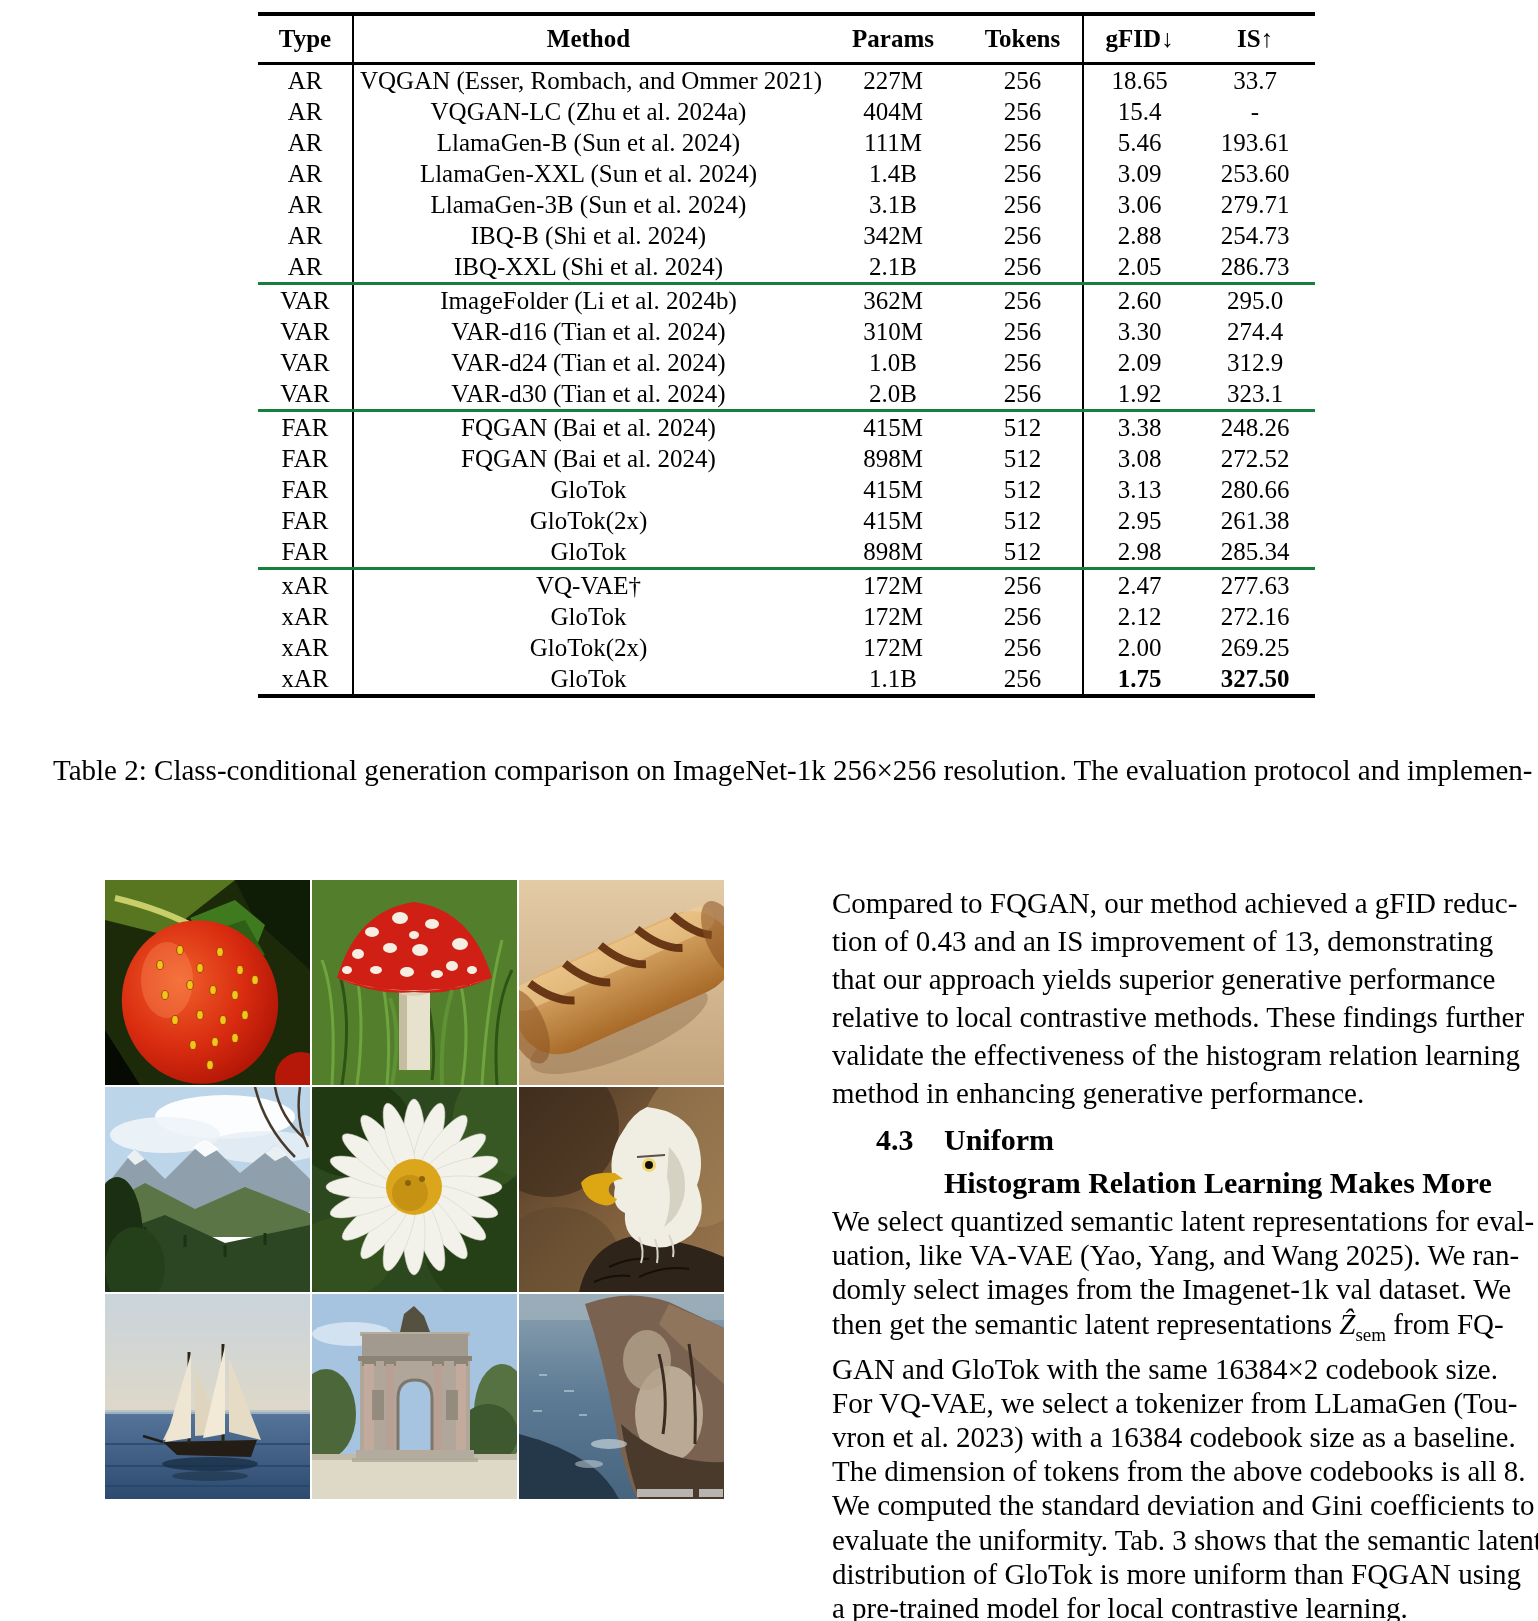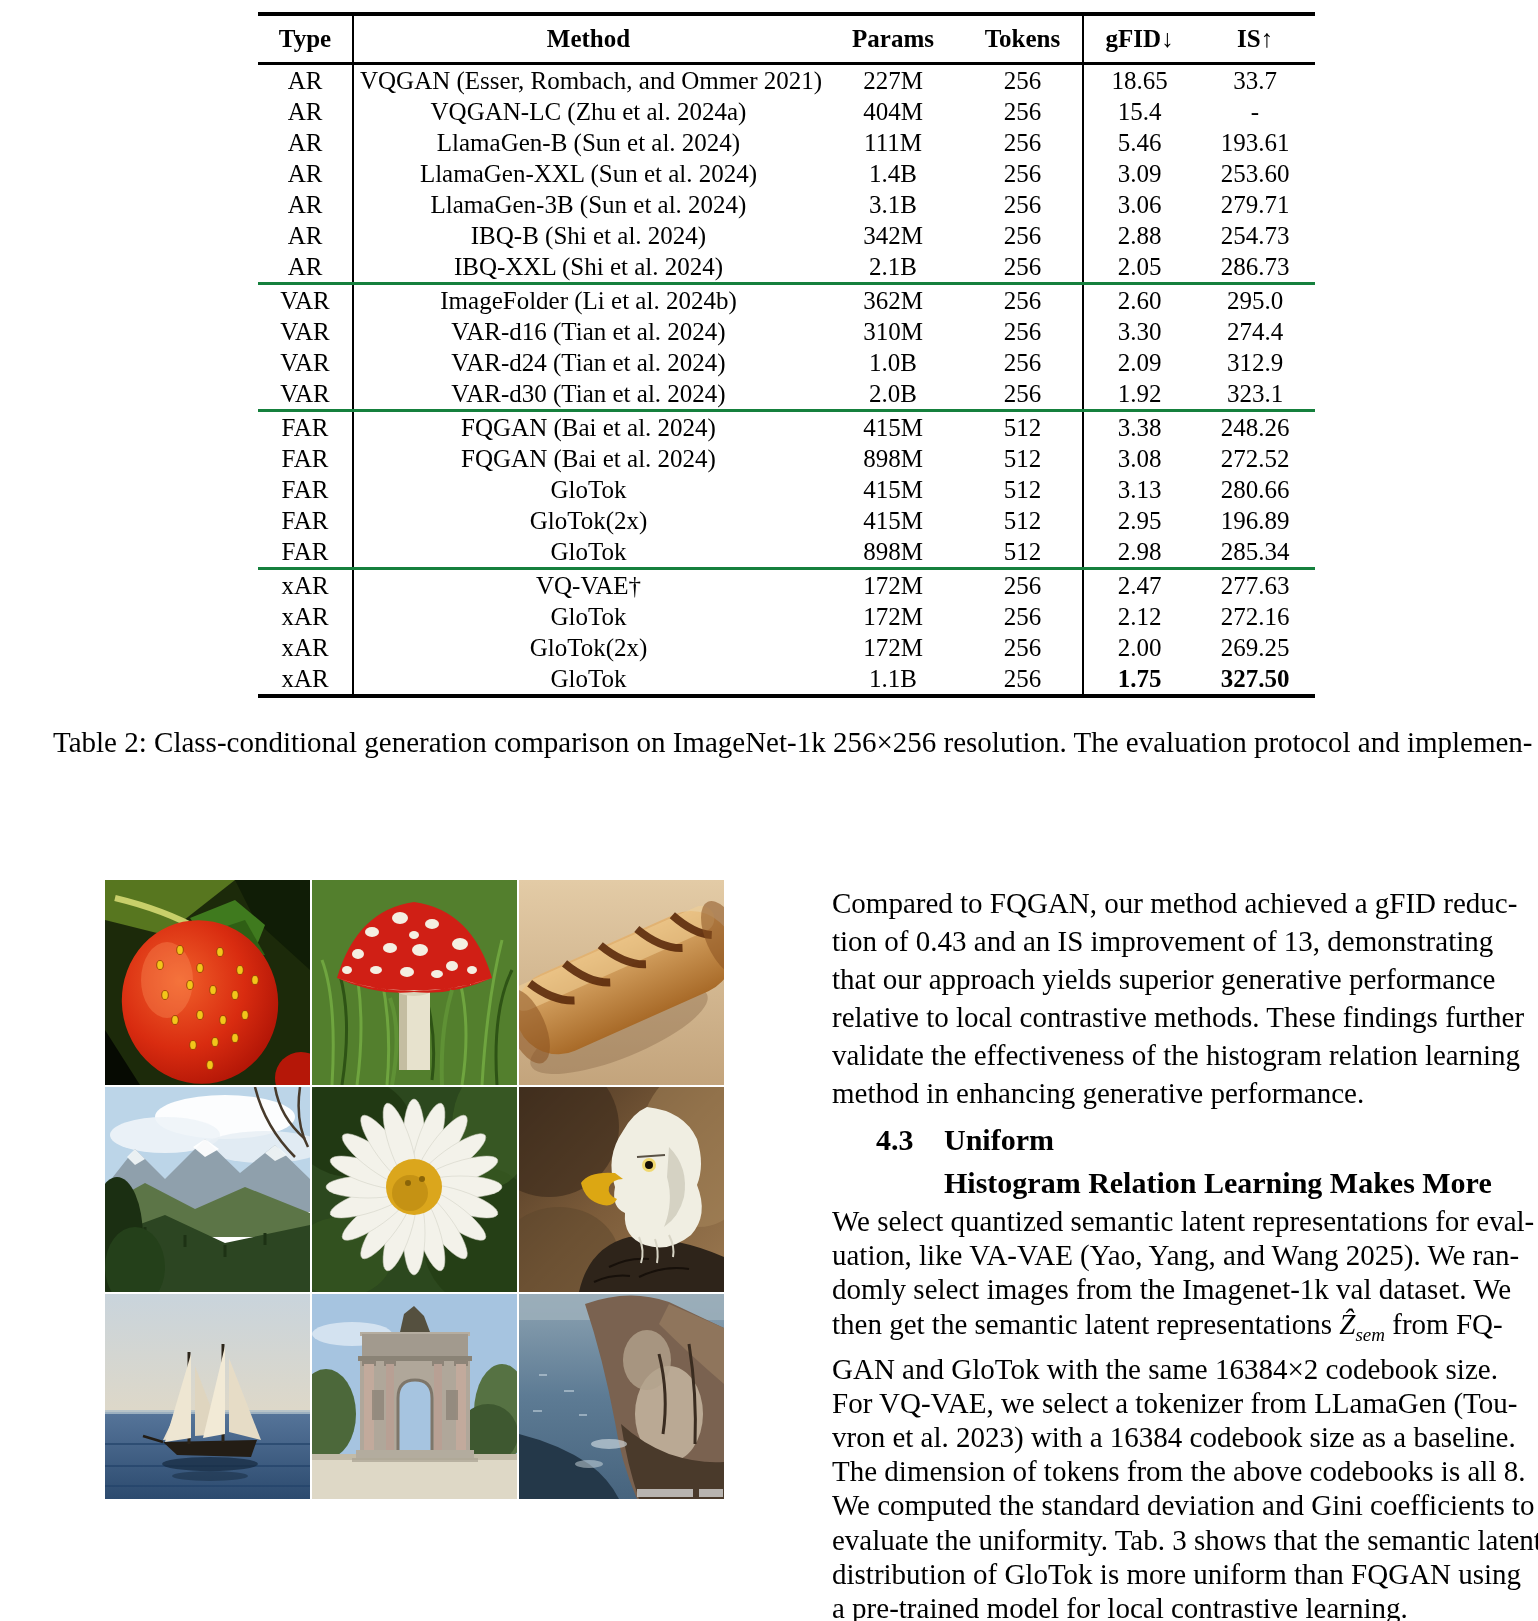--- a/index.html
+++ b/index.html
@@ -18,31 +18,31 @@
     font-size:25px;text-align:center;padding:0 6px;height:31px;
     line-height:31px;white-space:nowrap;overflow:hidden;
   }
   #results-table thead th{font-weight:bold;height:46px;line-height:46px;border-bottom:3px solid #000;}
   #results-table tbody{border-top:3px solid #15803d;}
   #results-table th:first-child,#results-table td:first-child{border-right:2px solid #000;}
   #results-table th.gfid,#results-table td.gfid{border-left:2px solid #000;}
   #results-table .b{font-weight:bold;}
   
   .tline{white-space:nowrap;font-size:29px;}
-  #table-caption{position:absolute;left:53px;top:720px;}
+  #table-caption{position:absolute;left:53px;top:748px;}
   #table-caption .tline{line-height:45px;}
   #figure-caption{position:absolute;left:53px;top:1516px;}
   #figure-caption .tline{line-height:40px;}
   #right-col{position:absolute;left:832px;top:884px;width:840px;}
   #p1 .tline{line-height:38px;}
   #p2 .tline{line-height:34.2px;}
   #section-heading{display:flex;font-weight:bold;font-size:30px;line-height:43px;margin-top:6px;}
   #section-heading .hnum{width:68px;flex:none;margin-left:44px;}
   .math-base{font-style:italic;}
-  sub.math-sub{font-size:19px;font-style:italic;}
+  sub.math-sub{font-size:19px;}
   
   #figure-grid{
     position:absolute;left:105px;top:880px;
     display:grid;grid-template-columns:repeat(3,205px);grid-auto-rows:205px;gap:2px;
   }
   #figure-grid svg{display:block;width:205px;height:205px;}
 </style>
 </head>
 <body>
 
@@ -181,21 +181,21 @@
         <td>512</td>
         <td class="gfid">3.13</td>
         <td>280.66</td>
       </tr>
       <tr>
         <td>FAR</td>
         <td>GloTok(2x)</td>
         <td>415M</td>
         <td>512</td>
         <td class="gfid">2.95</td>
-        <td>196.89</td>
+        <td>261.38</td>
       </tr>
       <tr>
         <td>FAR</td>
         <td>GloTok</td>
         <td>898M</td>
         <td>512</td>
         <td class="gfid">2.98</td>
         <td>285.34</td>
       </tr>
     </tbody>

